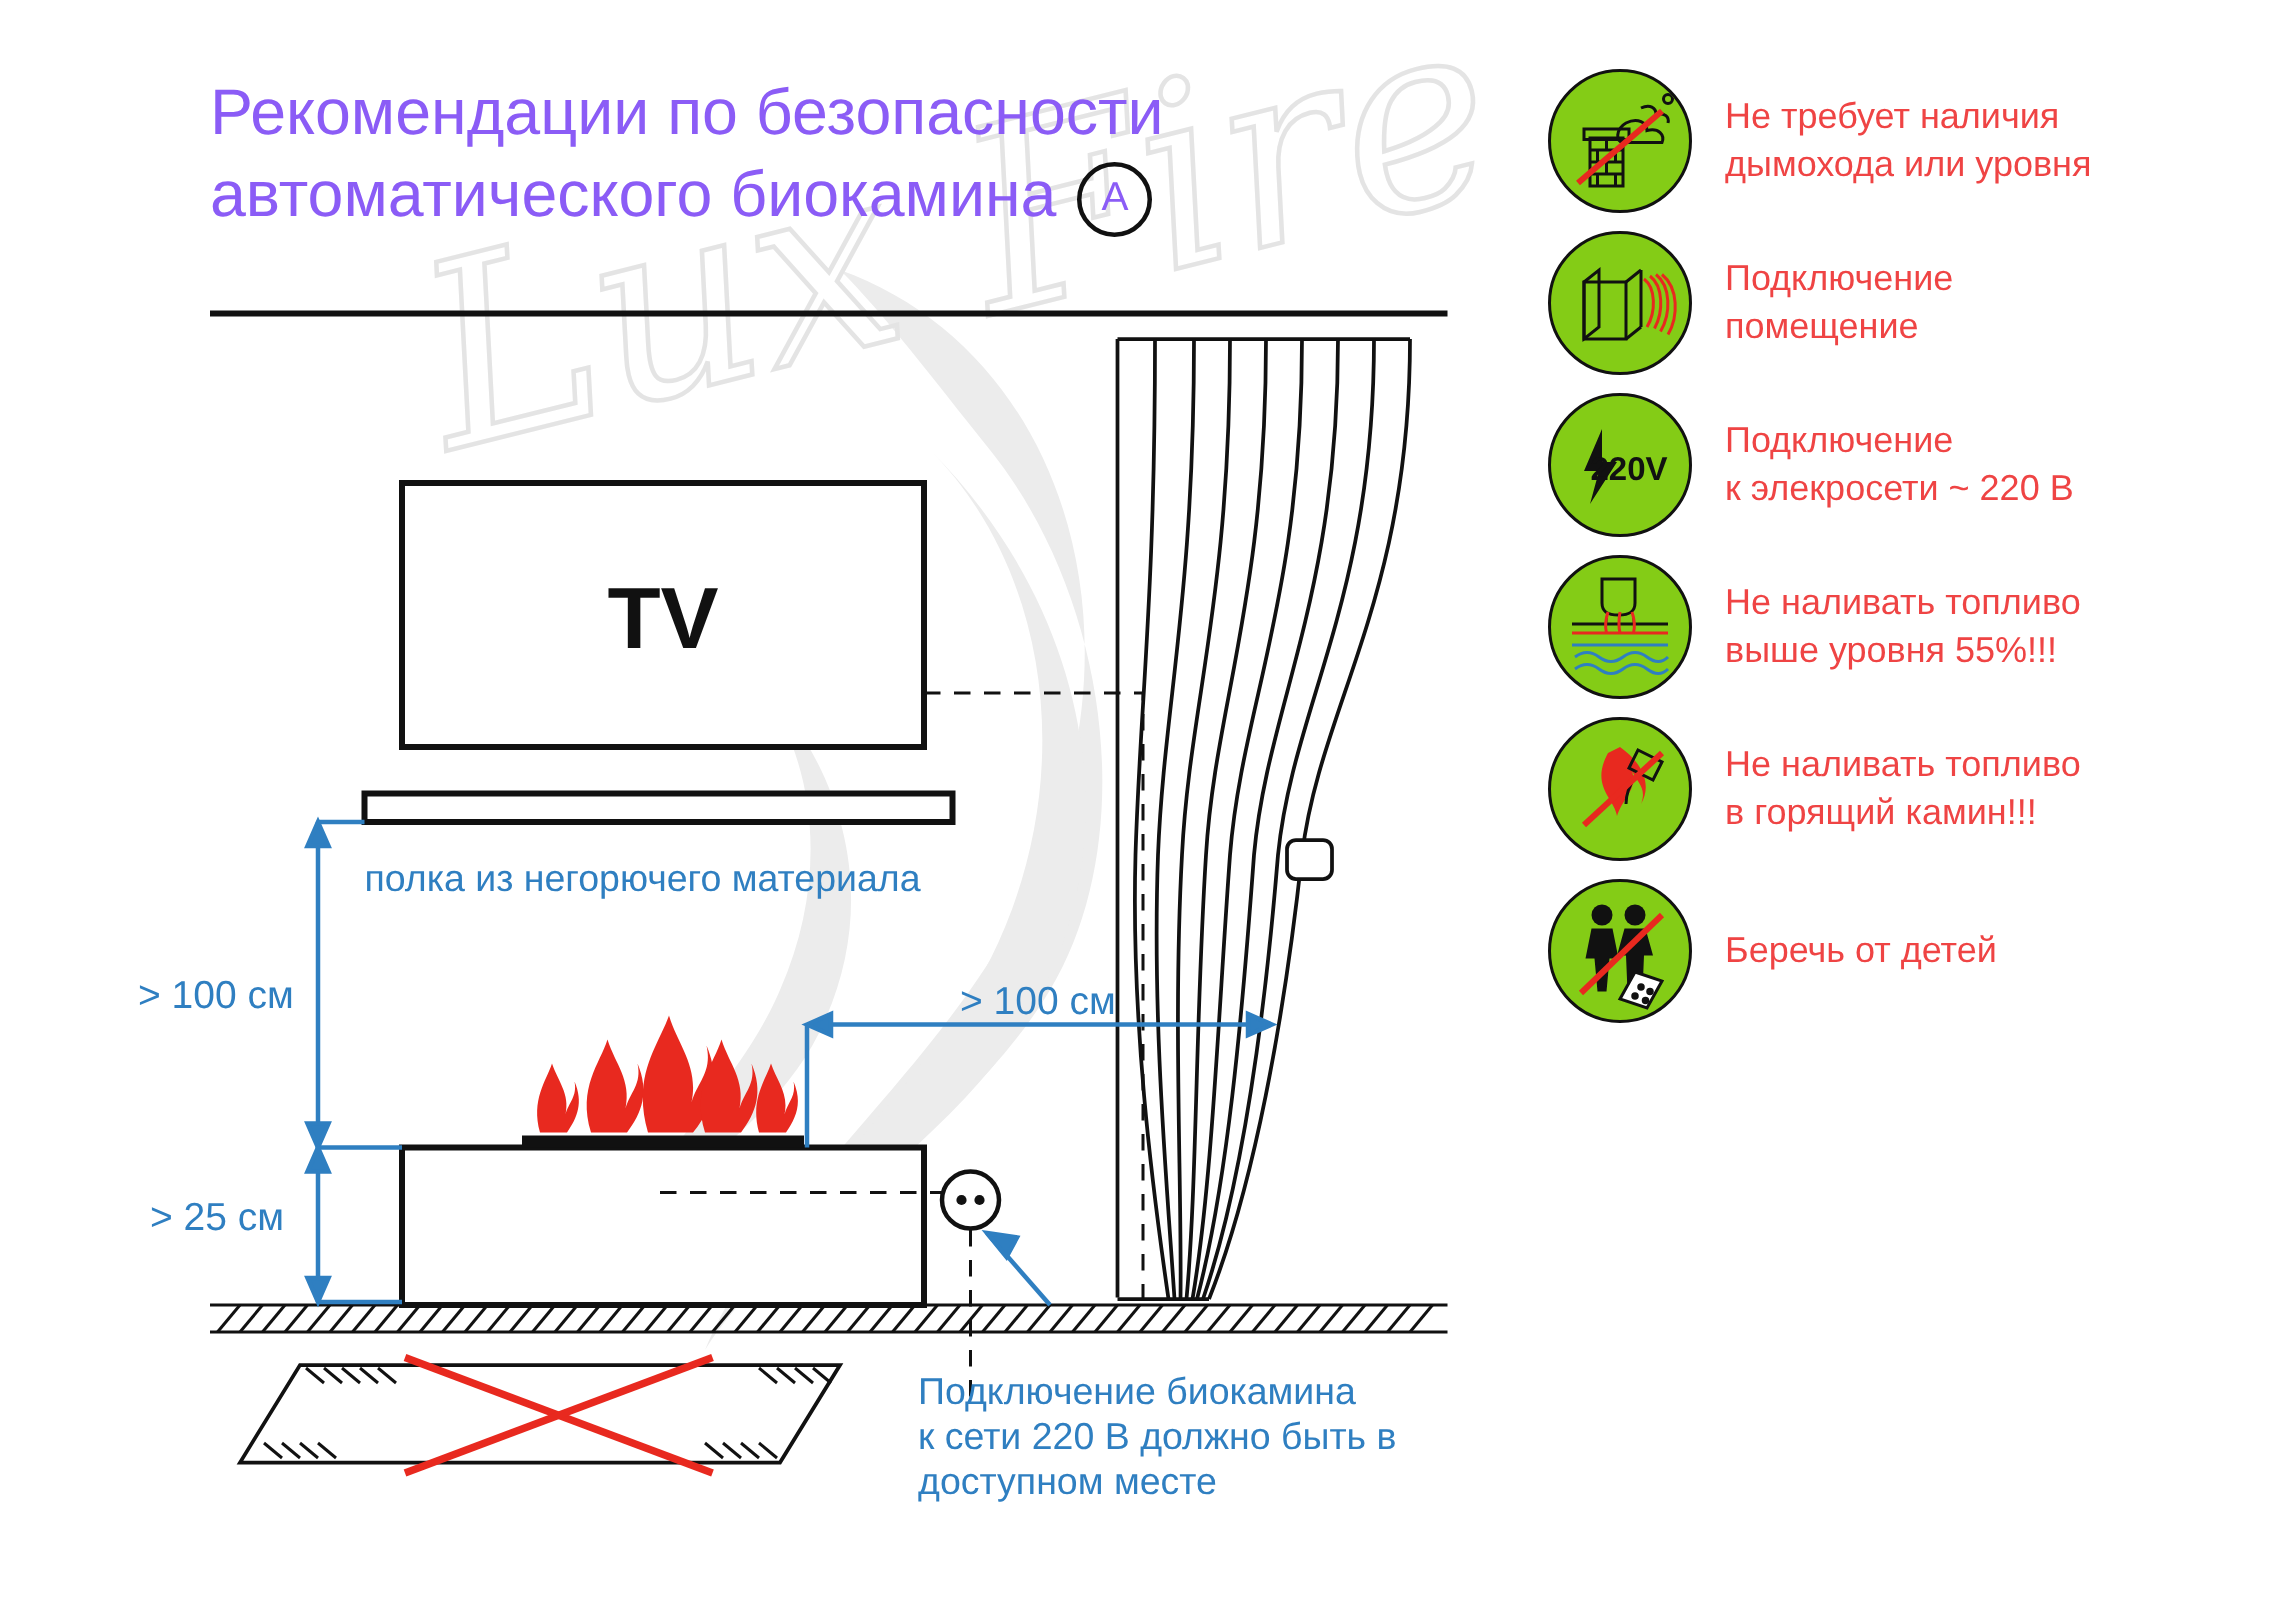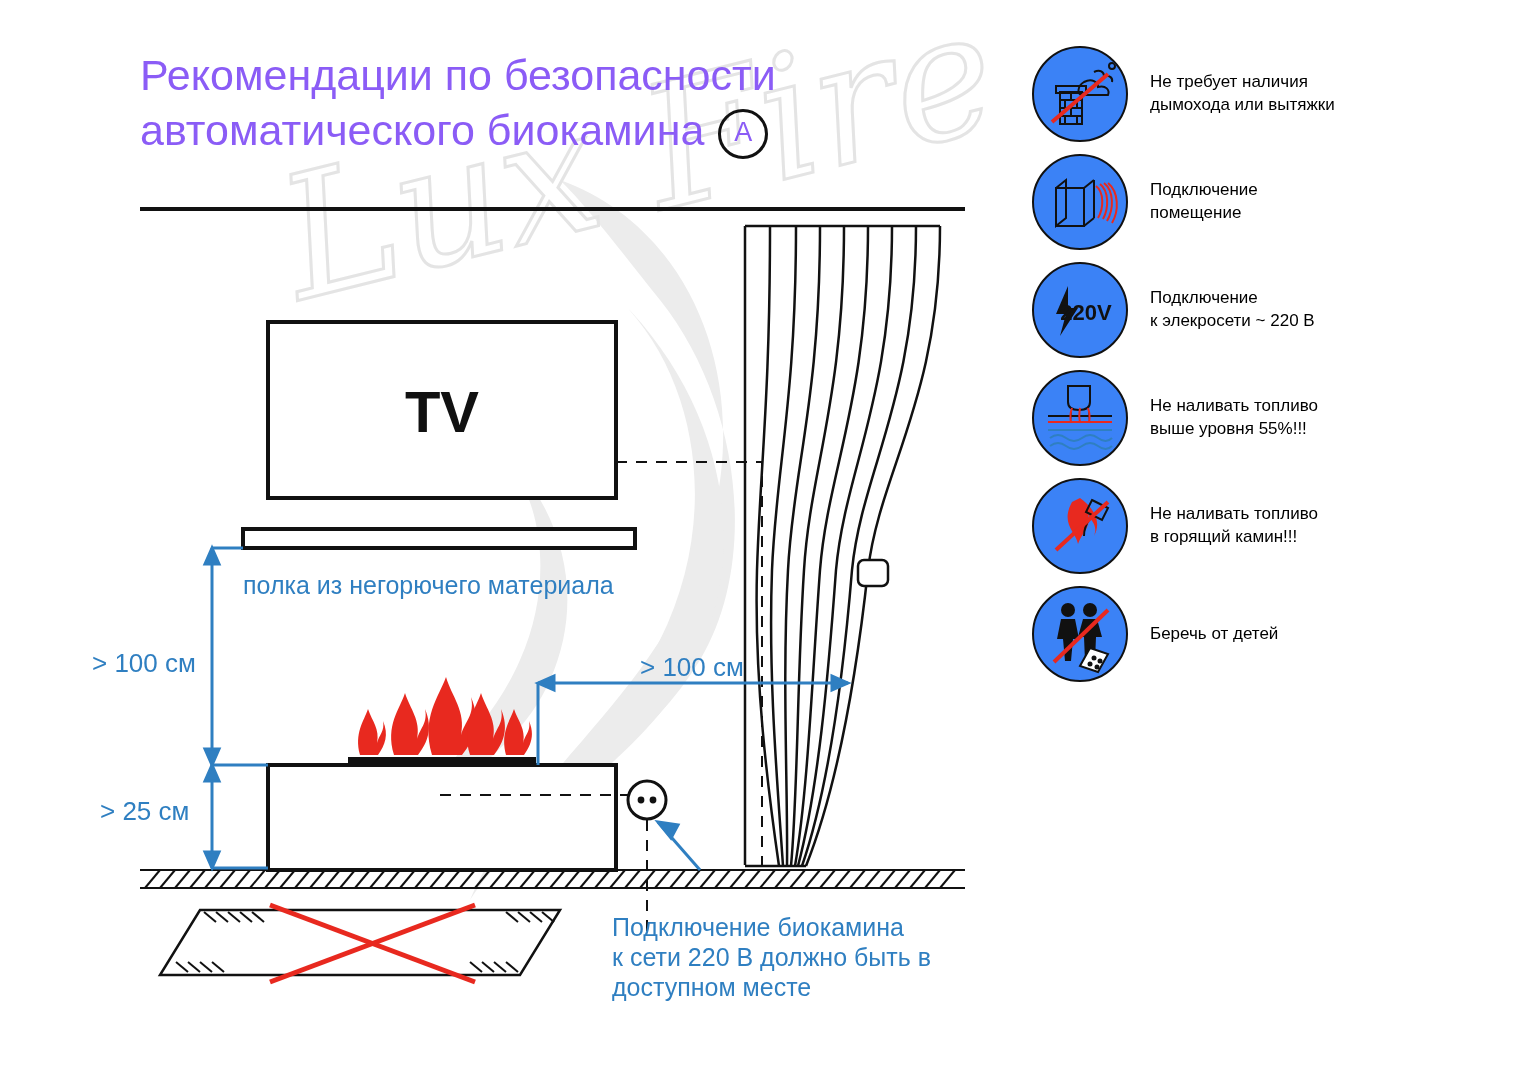--- a/index.html
+++ b/index.html
@@ -35,25 +35,25 @@
   }
 
   
   .scene{position:absolute;left:0;top:0;width:1020px;height:833px;}
 
   
   .iconcol{position:absolute;left:1020px;top:40px;width:507px;}
   .icon-row{position:relative;height:108px;display:flex;align-items:center;}
   .icon-circle{
     width:92px;height:92px;border:2.5px solid #111;border-radius:50%;
-    position:relative;flex:0 0 92px;margin-left:12px;background:#3b82f6;
+    position:relative;flex:0 0 92px;margin-left:12px;background:#84cc16;
     overflow:hidden;
   }
   .icon-label{
-    margin-left:22px;font-size:17px;color:#000000;line-height:1.33;
+    margin-left:22px;font-size:24px;color:#ef4444;line-height:1.33;
     font-family:"Liberation Sans", sans-serif;
   }
   .icon-label div{white-space:nowrap;}
 </style>
 </head>
 <body>
 
 <div class="page">
 
   <div class="watermark">
@@ -271,21 +271,21 @@
             <path d="M60 24 c6 -3 10 0 10 4 c6 -1 9 2 8 6"></path>
             <circle cx="78" cy="18" r="3"></circle>
           </g>
           <g stroke="#e8291f" stroke-width="4">
             <line x1="18" y1="74" x2="74" y2="26"></line>
           </g>
         </svg>
       </div>
       <div class="icon-label">
         <div>Не требует наличия</div>
-        <div>дымохода или вытяжки</div>
+        <div>дымохода или уровня</div>
       </div>
     </div>
 
 
     <div class="icon-row">
       <div class="icon-circle">
         <svg width="92" height="92" viewBox="0 0 92 92">
           <g fill="none" stroke="#111" stroke-width="2">
             <rect x="22" y="32" width="28" height="38"></rect>
             <path d="M22 32 l10 -8 v38 l-10 8 z"></path>

